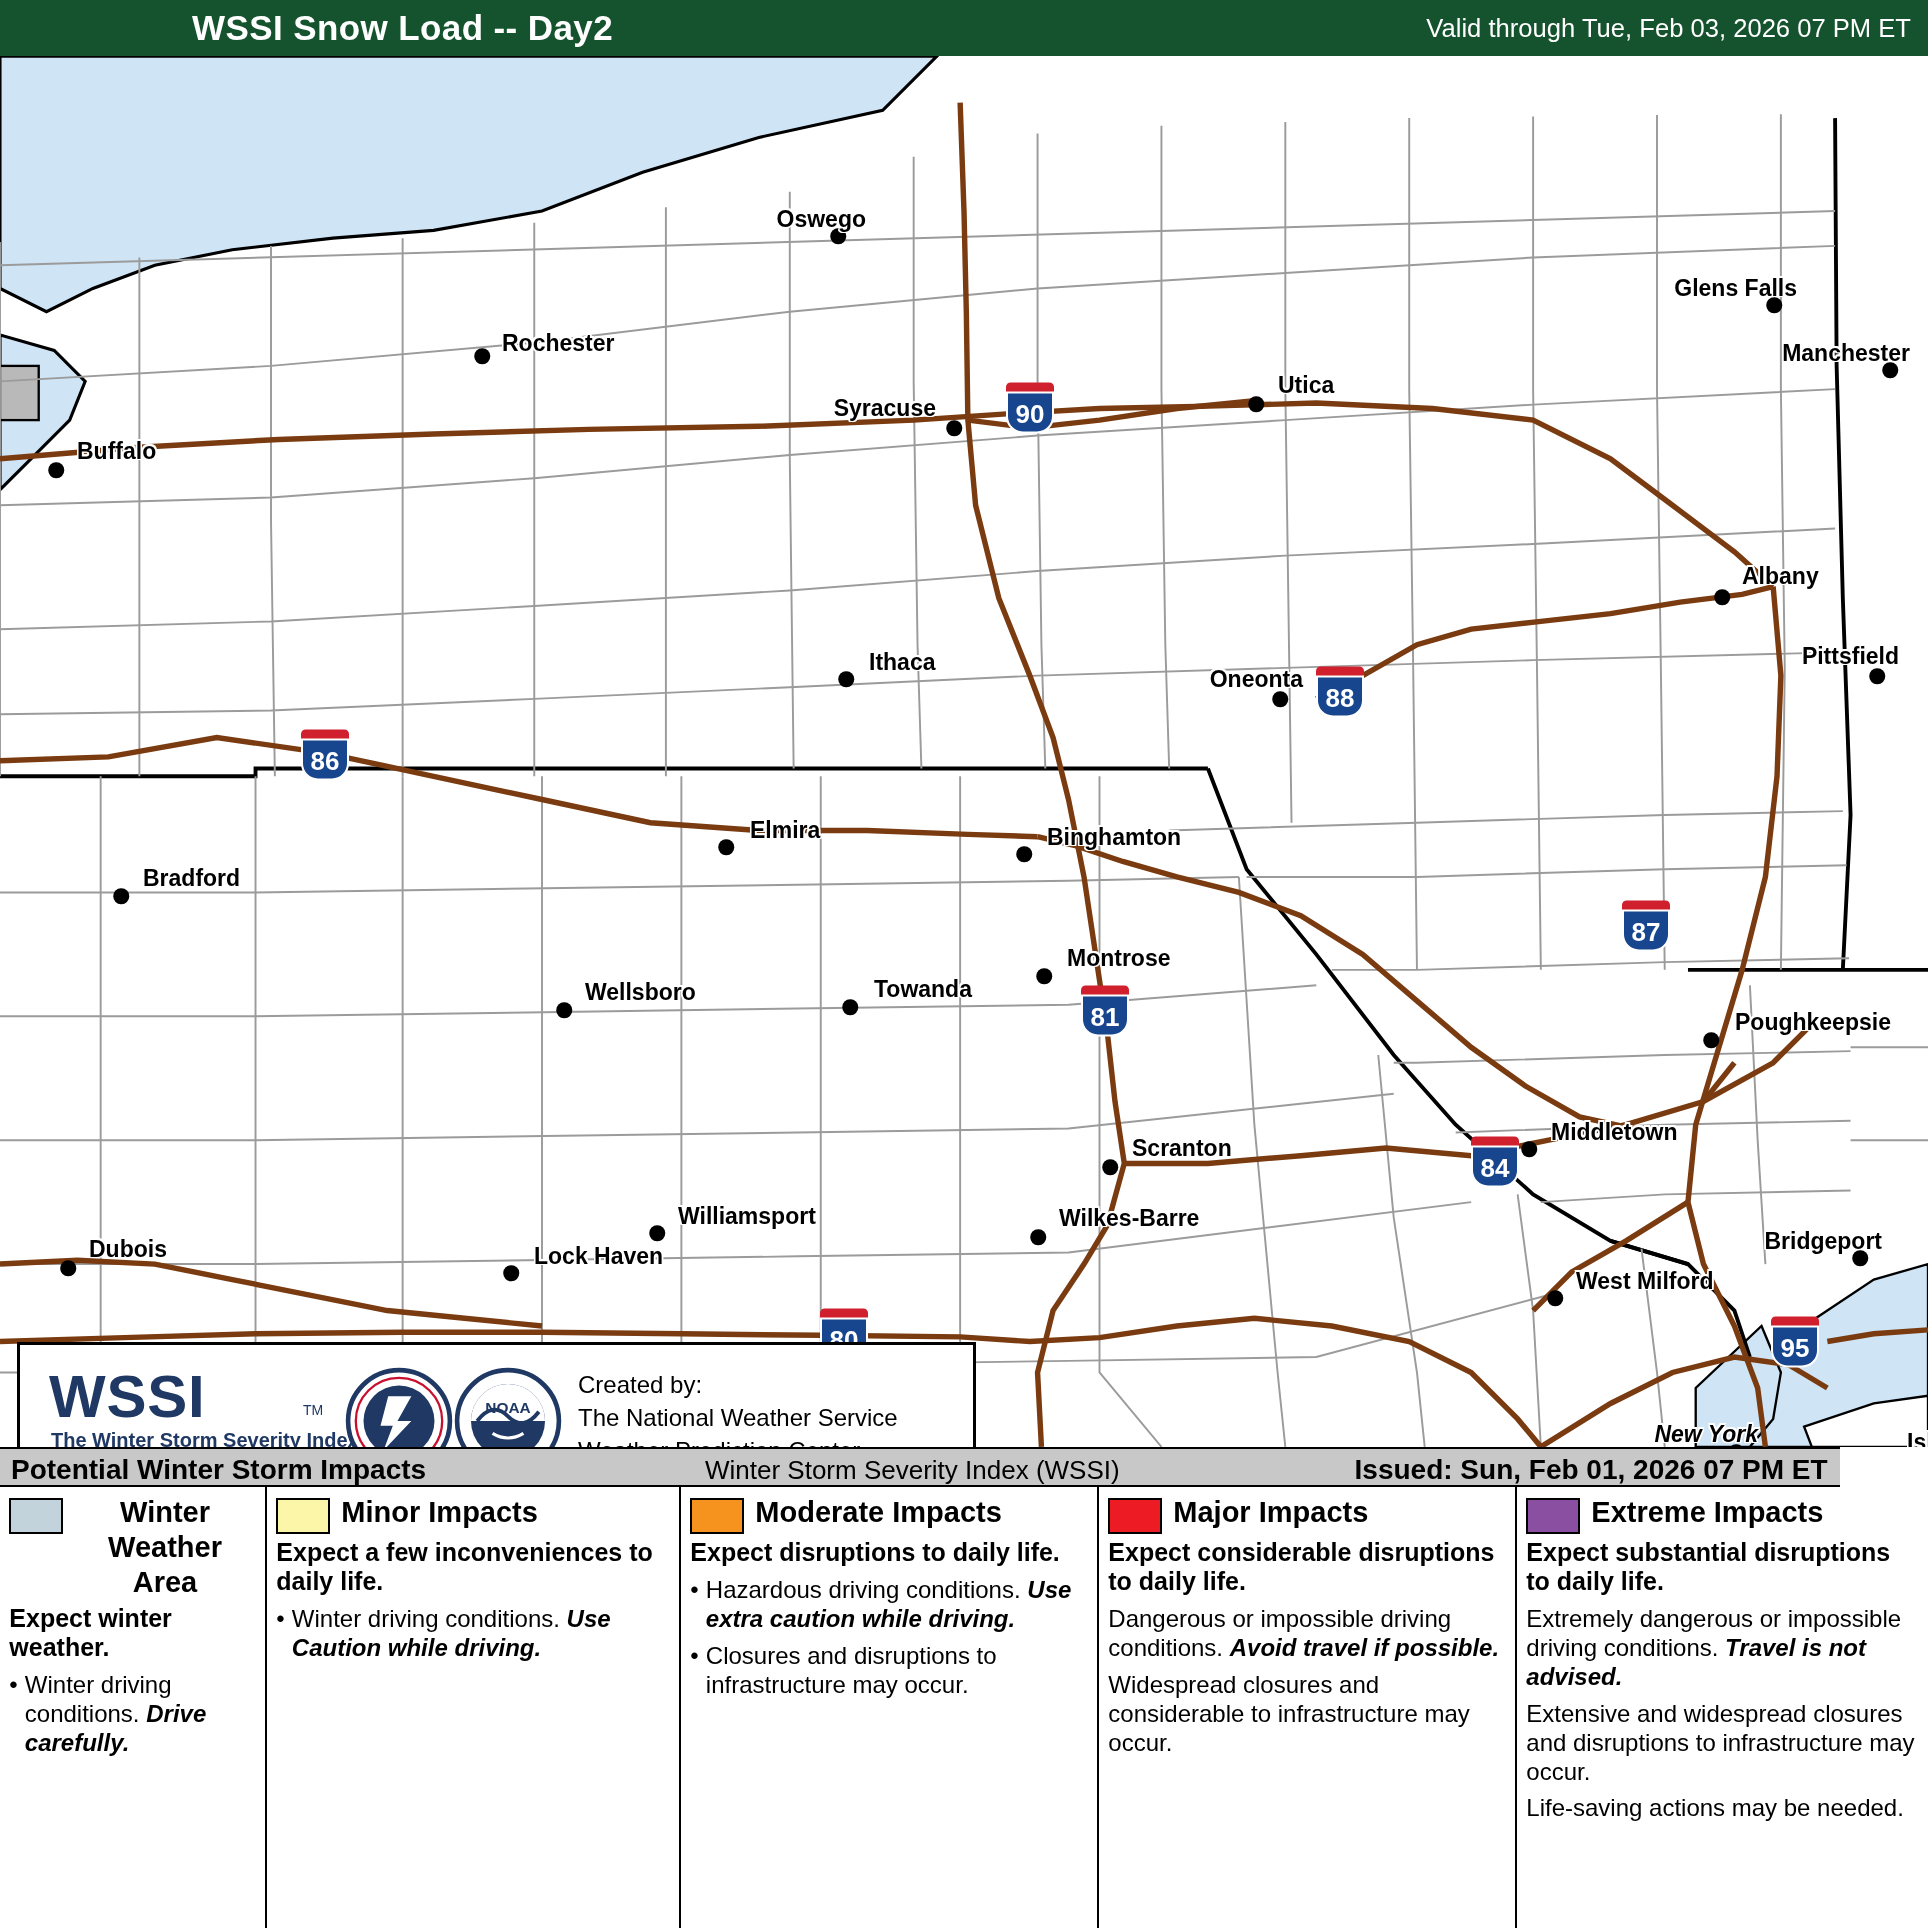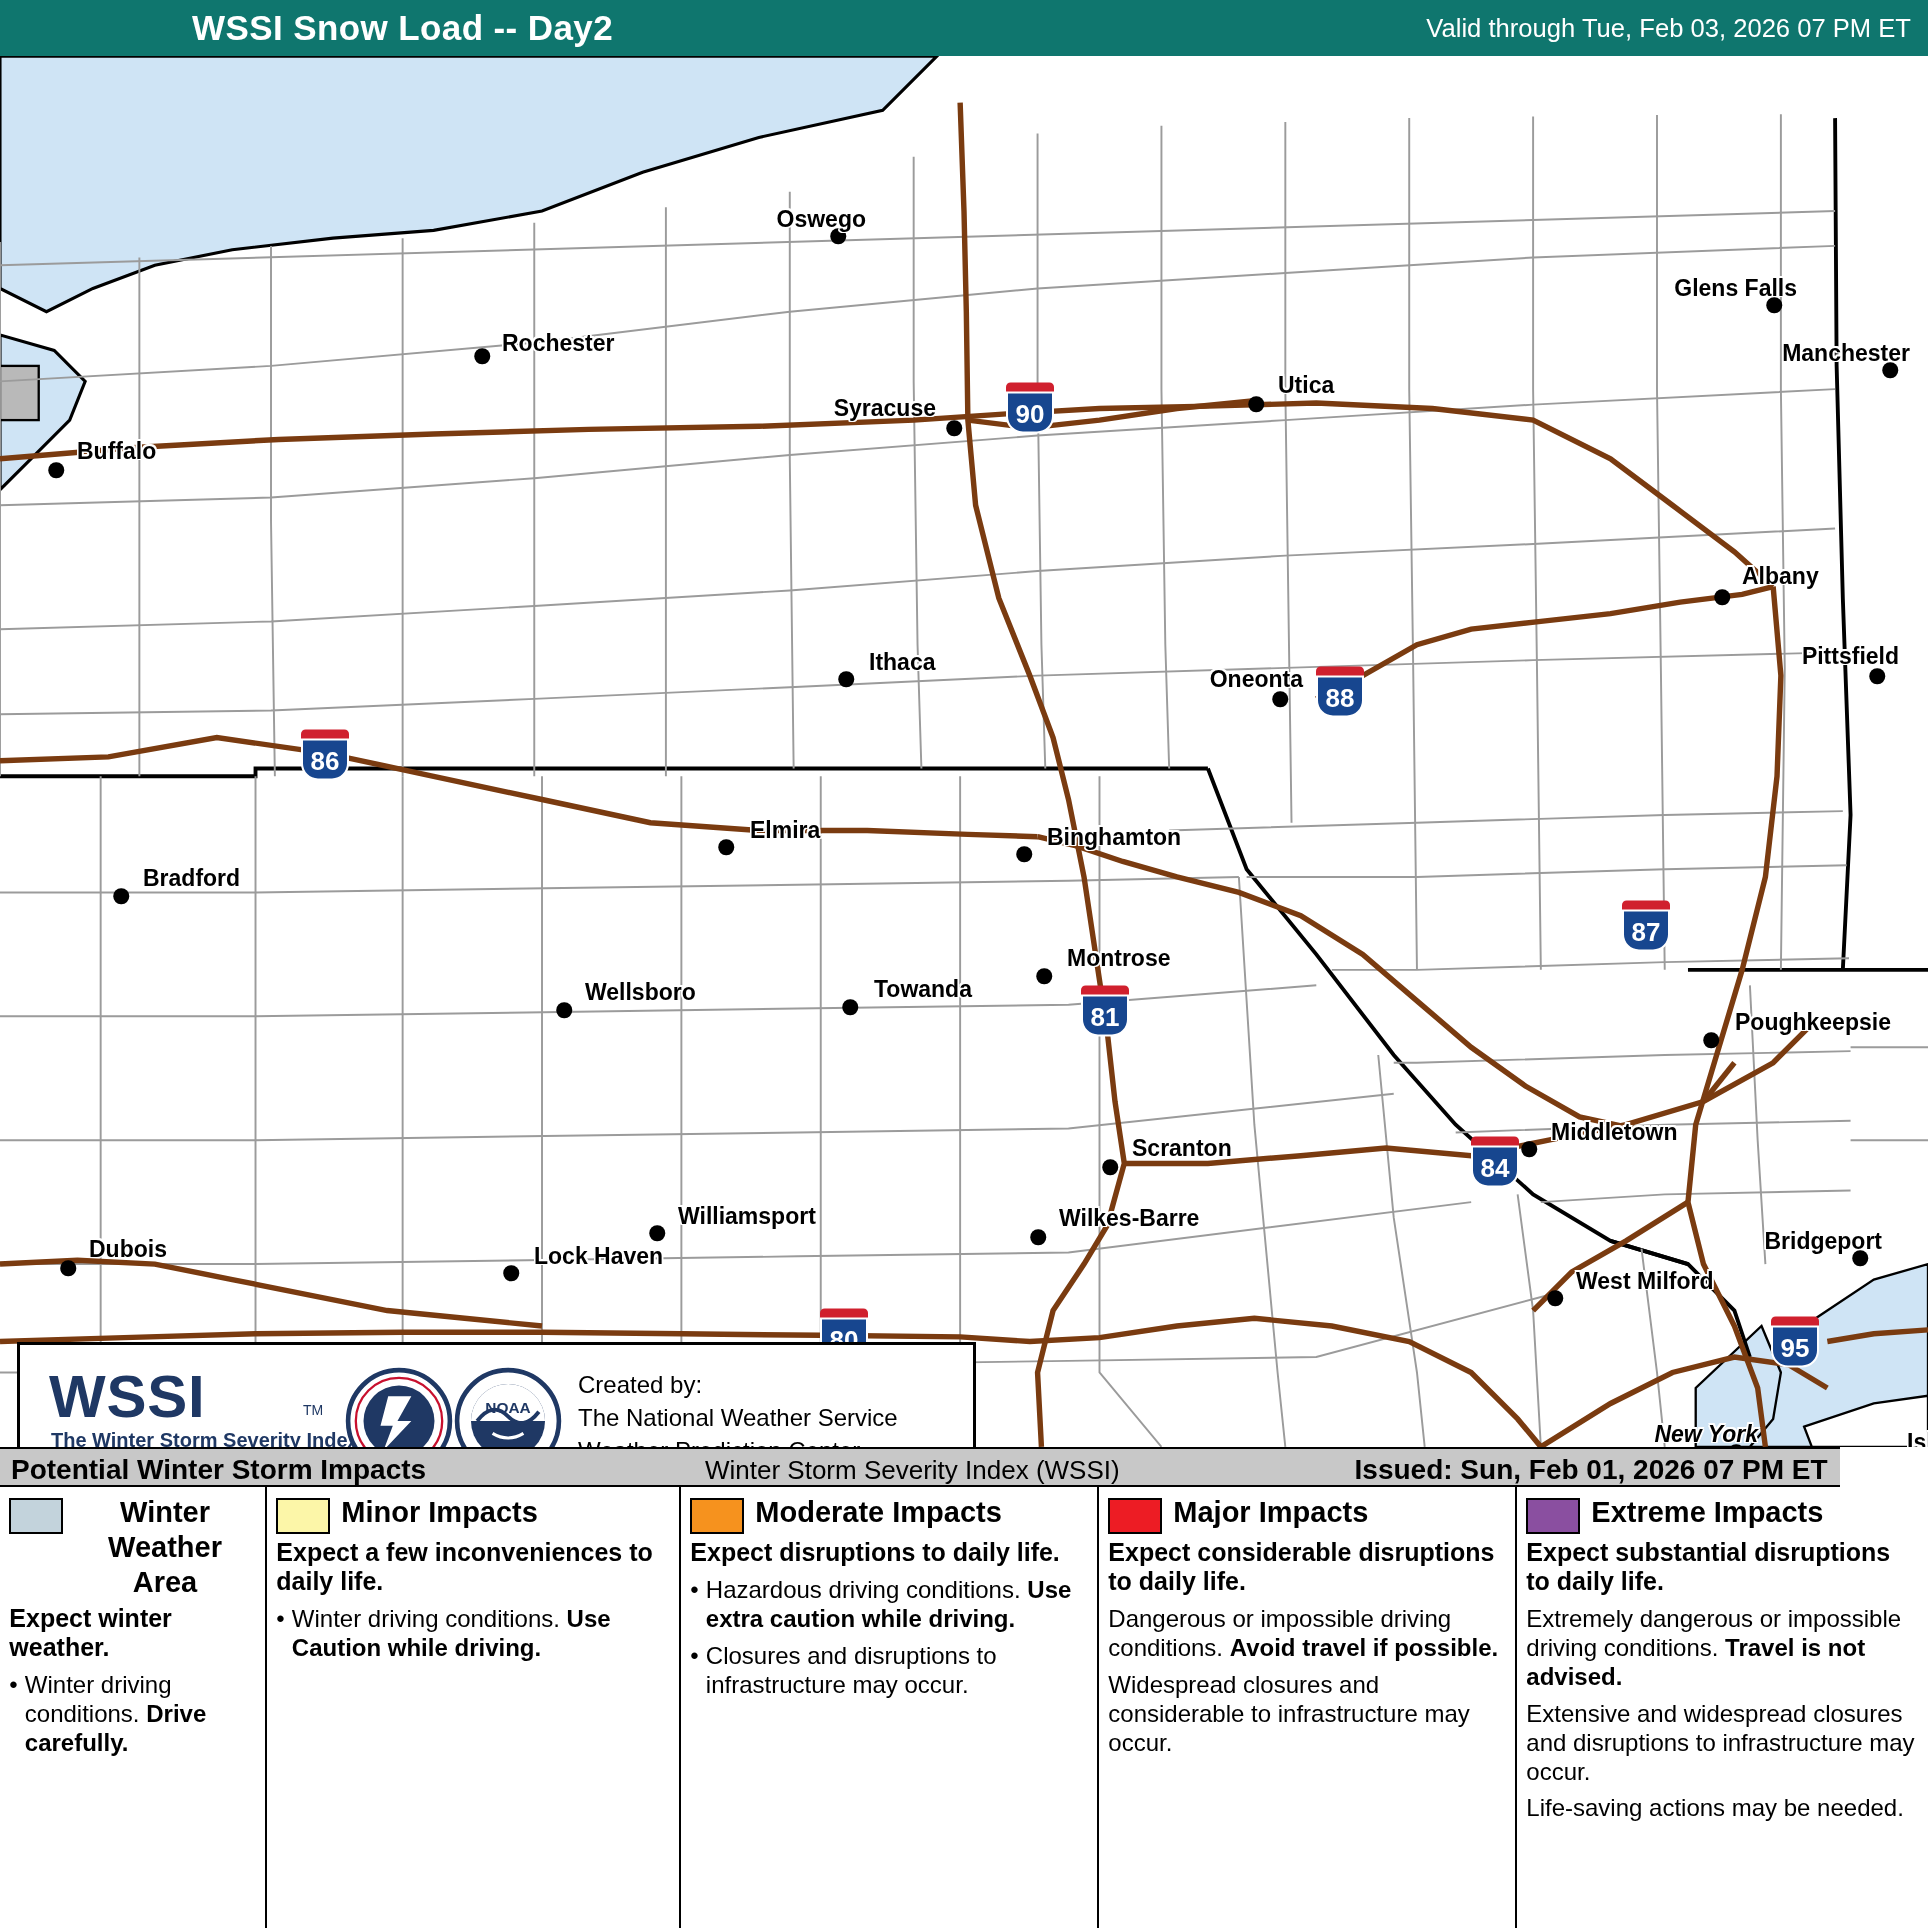--- a/index.html
+++ b/index.html
@@ -19,21 +19,21 @@
     height: 1928px;
     box-sizing: border-box;
   }
 
   
   .titlebar {
     position: absolute;
     left: 0; top: 0;
     width: 1928px;
     height: 56px;
-    background: #0f766e;
+    background: #14532d;
     color: #ffffff;
     box-sizing: border-box;
   }
   .titlebar .title {
     position: absolute;
     left: 192px; top: 7.7px;
     font-size: 35px;
     font-weight: bold;
     letter-spacing: 0.4px;
     white-space: nowrap;
@@ -250,21 +250,21 @@
   .lg-bullet .dot {
     flex: 0 0 auto;
     width: 15.5px;
   }
   .lg-para {
     margin-top: 7.7px;
     font-size: 24px;
     line-height: 29px;
     color: #000000;
   }
-  .lg-para b, .lg-bullet b { font-weight: bold; }
+  .lg-para b, .lg-bullet b { font-weight: bold; font-style: italic; }
 </style>
 </head>
 <body>
 
 <div id="app">
 
   <div class="titlebar">
     <div class="title">WSSI Snow Load -- Day2</div>
     <div class="valid">Valid through Tue, Feb 03, 2026 07 PM ET</div>
   </div>

